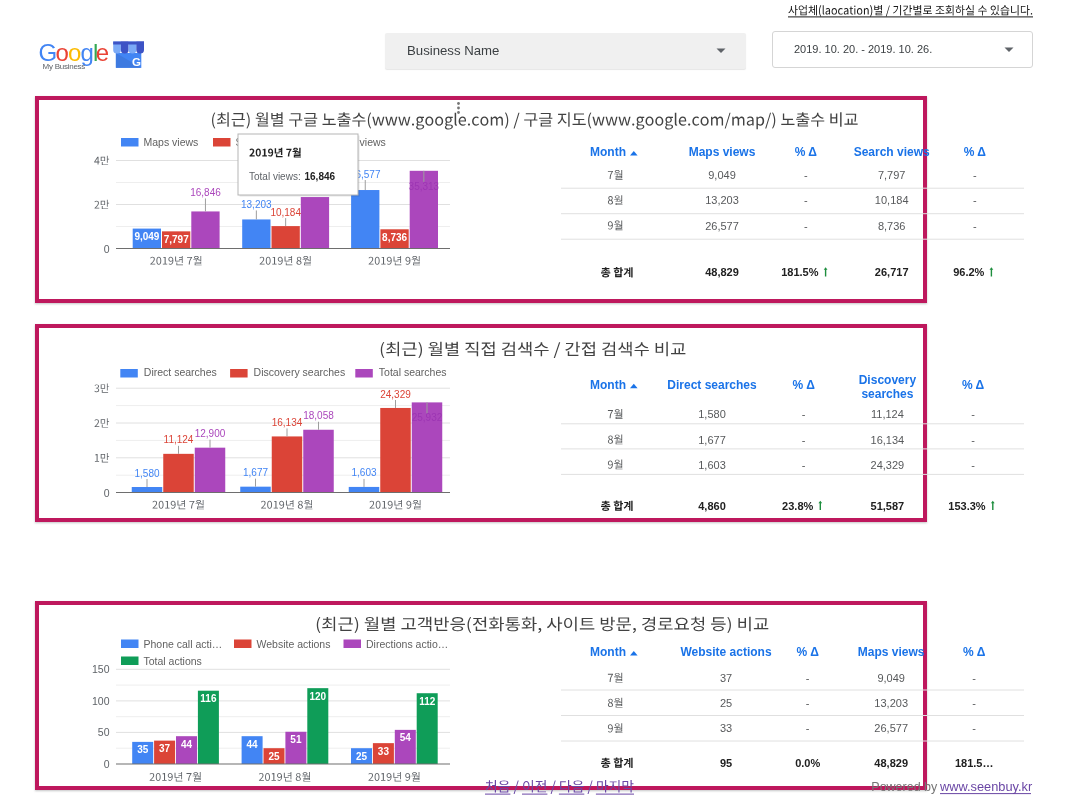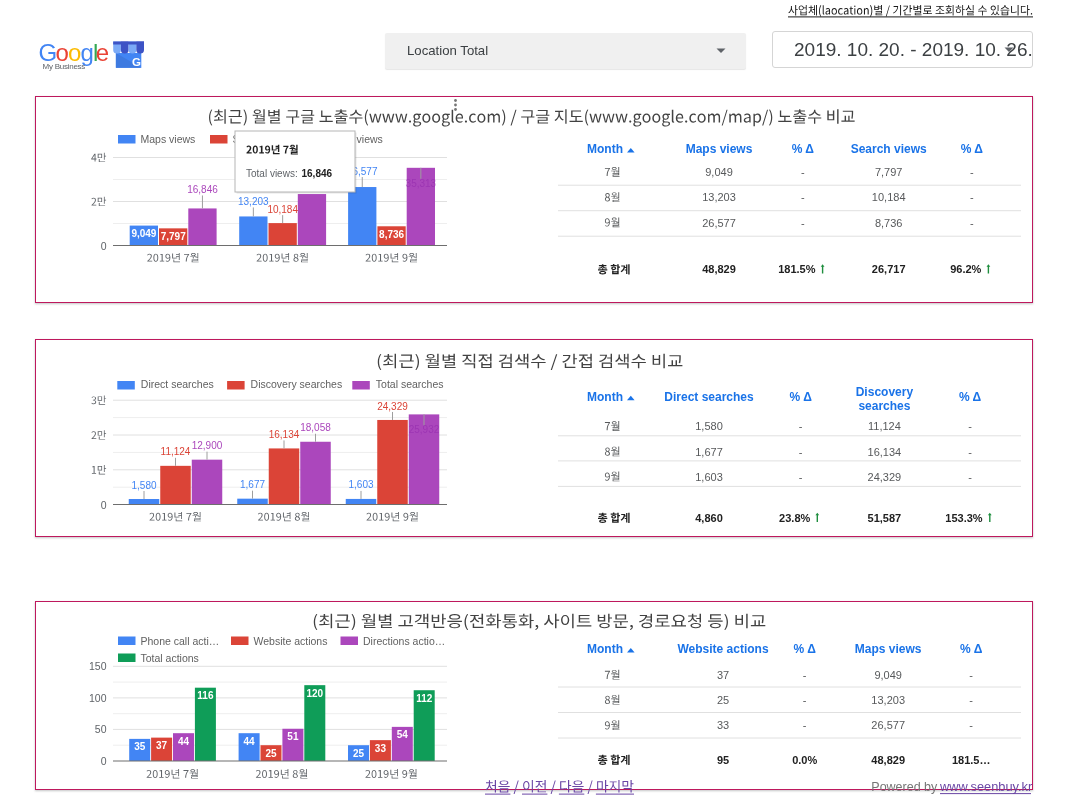--- a/index.html
+++ b/index.html
@@ -1,18 +1,18 @@
 <!DOCTYPE html>
 <html><head><meta charset="utf-8">
 <style>
 *{margin:0;padding:0;box-sizing:border-box}
 html,body{width:1078px;height:806px;background:#fff;font-family:"Liberation Sans",sans-serif;overflow:hidden;position:relative}
 svg{font-family:"Liberation Sans",sans-serif}
 .abs{position:absolute}
-.card{position:absolute;left:35px;width:998px;background:#fff;border:1px solid #be185d;box-shadow:0 1px 2px rgba(60,64,67,.3)}
+.card{position:absolute;left:35px;width:892px;background:#fff;border:4px solid #be185d;box-shadow:0 1px 2px rgba(60,64,67,.3)}
 .card svg{position:absolute;left:0;top:0}
 </style></head><body>
 
 <svg class="abs" style="left:0;top:0" width="1078" height="30">
     <path transform="translate(788.0 14.5) scale(0.9469 1)" fill="#1a1a1a" d="M3.1 -8.6V-6.8C3.1 -4.8 1.9 -2.9 0.4 -2.1L1 -1.3C2.2 -1.9 3.1 -3.2 3.6 -4.8C4.1 -3.3 5 -2.1 6.1 -1.5L6.7 -2.3C5.2 -3 4.1 -4.9 4.1 -6.8V-8.6ZM7.6 -9.5V0.9H8.6V-4.5H10.3V-5.3H8.6V-9.5Z M14 -8.2C15 -8.2 15.8 -7.6 15.8 -6.6C15.8 -5.7 15 -5 14 -5C13 -5 12.2 -5.7 12.2 -6.6C12.2 -7.6 13 -8.2 14 -8.2ZM13.1 -3.4V0.8H19.7V-3.4H18.8V-2.1H14V-3.4ZM14 -1.3H18.8V-0H14ZM18.8 -9.5V-7H16.6C16.4 -8.2 15.4 -9 14 -9C12.4 -9 11.3 -8 11.3 -6.6C11.3 -5.2 12.4 -4.2 14 -4.2C15.4 -4.2 16.5 -5 16.6 -6.2H18.8V-3.9H19.7V-9.5Z M29.6 -9.5V0.9H30.6V-9.5ZM27.6 -9.3V-5.4H26V-4.6H27.6V0.4H28.5V-9.3ZM23.9 -9.1V-7.6H21.9V-6.8H23.9V-6.3C23.9 -4.6 23.1 -2.8 21.6 -2L22.2 -1.2C23.2 -1.9 24 -3 24.3 -4.3C24.7 -3.1 25.4 -2 26.4 -1.5L27 -2.2C25.6 -2.9 24.8 -4.6 24.8 -6.3V-6.8H26.7V-7.6H24.8V-9.1Z M34.5 2.3 35.1 2C34.1 0.3 33.7 -1.6 33.7 -3.6C33.7 -5.5 34.1 -7.5 35.1 -9.1L34.5 -9.4C33.4 -7.7 32.8 -5.8 32.8 -3.6C32.8 -1.3 33.4 0.5 34.5 2.3Z M37.8 0.1C38.1 0.1 38.2 0.1 38.4 0.1L38.2 -0.7C38.1 -0.7 38.1 -0.7 38 -0.7C37.9 -0.7 37.7 -0.9 37.7 -1.2V-9.2H36.7V-1.2C36.7 -0.4 37 0.1 37.8 0.1Z M41.4 0.1C42.2 0.1 42.9 -0.3 43.5 -0.7H43.5L43.6 0H44.4V-3.8C44.4 -5.4 43.8 -6.4 42.3 -6.4C41.3 -6.4 40.4 -6 39.8 -5.6L40.2 -4.9C40.7 -5.2 41.4 -5.5 42.1 -5.5C43.1 -5.5 43.4 -4.8 43.4 -4C40.7 -3.7 39.6 -3 39.6 -1.6C39.6 -0.5 40.3 0.1 41.4 0.1ZM41.7 -0.7C41.1 -0.7 40.6 -1 40.6 -1.7C40.6 -2.5 41.3 -3 43.4 -3.3V-1.5C42.8 -1 42.3 -0.7 41.7 -0.7Z M48.9 0.1C50.4 0.1 51.7 -1 51.7 -3.1C51.7 -5.2 50.4 -6.4 48.9 -6.4C47.3 -6.4 46 -5.2 46 -3.1C46 -1 47.3 0.1 48.9 0.1ZM48.9 -0.7C47.8 -0.7 47 -1.7 47 -3.1C47 -4.6 47.8 -5.5 48.9 -5.5C49.9 -5.5 50.7 -4.6 50.7 -3.1C50.7 -1.7 49.9 -0.7 48.9 -0.7Z M55.9 0.1C56.6 0.1 57.3 -0.1 57.9 -0.6L57.4 -1.3C57 -1 56.5 -0.7 55.9 -0.7C54.8 -0.7 54 -1.7 54 -3.1C54 -4.6 54.8 -5.5 56 -5.5C56.5 -5.5 56.9 -5.3 57.2 -5L57.8 -5.7C57.3 -6.1 56.8 -6.4 55.9 -6.4C54.3 -6.4 52.9 -5.2 52.9 -3.1C52.9 -1 54.2 0.1 55.9 0.1Z M60.7 0.1C61.5 0.1 62.2 -0.3 62.8 -0.7H62.8L62.9 0H63.8V-3.8C63.8 -5.4 63.1 -6.4 61.6 -6.4C60.6 -6.4 59.7 -6 59.1 -5.6L59.5 -4.9C60 -5.2 60.7 -5.5 61.4 -5.5C62.4 -5.5 62.7 -4.8 62.7 -4C60.1 -3.7 58.9 -3 58.9 -1.6C58.9 -0.5 59.7 0.1 60.7 0.1ZM61 -0.7C60.4 -0.7 59.9 -1 59.9 -1.7C59.9 -2.5 60.6 -3 62.7 -3.3V-1.5C62.1 -1 61.6 -0.7 61 -0.7Z M67.7 0.1C68.1 0.1 68.5 0 68.9 -0.1L68.6 -0.9C68.4 -0.8 68.2 -0.7 67.9 -0.7C67.2 -0.7 67 -1.1 67 -1.9V-5.4H68.7V-6.2H67V-8H66.1L66 -6.2L65 -6.2V-5.4H65.9V-1.9C65.9 -0.7 66.4 0.1 67.7 0.1Z M70.1 0H71.1V-6.2H70.1ZM70.6 -7.5C71 -7.5 71.3 -7.8 71.3 -8.2C71.3 -8.6 71 -8.9 70.6 -8.9C70.2 -8.9 69.9 -8.6 69.9 -8.2C69.9 -7.8 70.2 -7.5 70.6 -7.5Z M75.7 0.1C77.2 0.1 78.5 -1 78.5 -3.1C78.5 -5.2 77.2 -6.4 75.7 -6.4C74.1 -6.4 72.8 -5.2 72.8 -3.1C72.8 -1 74.1 0.1 75.7 0.1ZM75.7 -0.7C74.6 -0.7 73.9 -1.7 73.9 -3.1C73.9 -4.6 74.6 -5.5 75.7 -5.5C76.7 -5.5 77.5 -4.6 77.5 -3.1C77.5 -1.7 76.7 -0.7 75.7 -0.7Z M80.2 0H81.3V-4.5C81.9 -5.2 82.3 -5.5 83 -5.5C83.8 -5.5 84.1 -5 84.1 -3.8V0H85.2V-4C85.2 -5.5 84.6 -6.4 83.3 -6.4C82.4 -6.4 81.8 -5.9 81.2 -5.3H81.2L81.1 -6.2H80.2Z M87.3 2.3C88.4 0.5 89 -1.3 89 -3.6C89 -5.8 88.4 -7.7 87.3 -9.4L86.6 -9.1C87.6 -7.5 88.1 -5.5 88.1 -3.6C88.1 -1.6 87.6 0.3 86.6 2Z M92.1 -6.8H94.9V-5.3H92.1ZM98.2 -7.3V-6.1H95.8V-7.3ZM91.1 -9V-4.5H95.8V-5.4H98.2V-4.1H99.2V-9.5H98.2V-8H95.8V-9H94.9V-7.5H92.1V-9ZM92.5 -0V0.8H99.6V-0H93.4V-1.1H99.2V-3.6H92.5V-2.8H98.2V-1.8H92.5Z M103.3 2.1H104.1L107.5 -9.1H106.8Z M118.4 -9.5V0.9H119.4V-9.5ZM111.5 -8.4V-7.6H115.4C115.2 -5.1 113.8 -3.2 111 -1.8L111.5 -1C115 -2.7 116.3 -5.4 116.3 -8.4Z M128.5 -9.5V-1.9H129.5V-5.6H131V-6.4H129.5V-9.5ZM121.9 -8.7V-7.9H125.7C125.5 -6.1 123.9 -4.6 121.5 -3.9L121.9 -3.1C124.8 -4 126.7 -6 126.7 -8.7ZM123 -2.7V0.7H130V-0.1H124V-2.7Z M133.5 -6.8H136.3V-5.3H133.5ZM139.6 -7.3V-6.1H137.2V-7.3ZM132.5 -9V-4.5H137.2V-5.4H139.6V-4.1H140.6V-9.5H139.6V-8H137.2V-9H136.3V-7.5H133.5V-9ZM133.9 -0V0.8H141V-0H134.8V-1.1H140.6V-3.6H133.9V-2.8H139.6V-1.8H133.9Z M143.8 -3.9V-3.1H146.8V-1.2H142.6V-0.4H152V-1.2H147.8V-3.1H151.1V-3.9H144.7V-5.6H150.9V-8.7H143.7V-8H149.9V-6.3H143.8Z M160 -3.7V-1.2H155.8V-0.4H165.2V-1.2H160.9V-3.7ZM156.5 -8.6V-7.8H160V-7.6C160 -5.9 158 -4.5 156.2 -4.1L156.6 -3.4C158.2 -3.7 159.8 -4.7 160.5 -6.2C161.1 -4.7 162.8 -3.7 164.4 -3.4L164.7 -4.2C162.9 -4.5 161 -5.9 161 -7.6V-7.8H164.4V-8.6Z M173.9 -9.5V0.9H174.8V-9.5ZM169.8 -6.1C170.7 -6.1 171.4 -5.7 171.4 -4.9C171.4 -4.2 170.7 -3.8 169.8 -3.8C168.8 -3.8 168.2 -4.2 168.2 -4.9C168.2 -5.7 168.8 -6.1 169.8 -6.1ZM169.8 -6.9C168.3 -6.9 167.3 -6.1 167.3 -4.9C167.3 -3.9 168.1 -3.2 169.3 -3V-1.9C168.3 -1.9 167.3 -1.9 166.4 -1.9L166.5 -1.1C168.4 -1.1 171 -1.1 173.3 -1.5L173.2 -2.2C172.2 -2.1 171.2 -2 170.3 -2V-3.1C171.5 -3.2 172.3 -3.9 172.3 -4.9C172.3 -6.1 171.3 -6.9 169.8 -6.9ZM169.3 -9.5V-8.2H166.6V-7.5H172.9V-8.2H170.3V-9.5Z M180 -6.2C178.5 -6.2 177.4 -5.2 177.4 -3.8C177.4 -2.4 178.5 -1.4 180 -1.4C181.4 -1.4 182.5 -2.4 182.5 -3.8C182.5 -5.2 181.4 -6.2 180 -6.2ZM180 -5.4C180.9 -5.4 181.6 -4.7 181.6 -3.8C181.6 -2.9 180.9 -2.2 180 -2.2C179 -2.2 178.3 -2.9 178.3 -3.8C178.3 -4.7 179 -5.4 180 -5.4ZM184 -9.5V0.9H184.9V-4.4H186.6V-5.2H184.9V-9.5ZM179.5 -9.4V-7.8H176.9V-7.1H183V-7.8H180.4V-9.4Z M195.1 -9.5V-4.1H196V-9.5ZM189.3 0V0.8H196.4V0H190.2V-1.1H196V-3.6H189.3V-2.8H195.1V-1.8H189.3ZM190.2 -9.2V-8.4C190.2 -6.9 189.1 -5.5 187.6 -5L188 -4.2C189.3 -4.7 190.2 -5.6 190.7 -6.8C191.2 -5.7 192.1 -4.8 193.3 -4.4L193.8 -5.2C192.2 -5.7 191.2 -7 191.2 -8.4V-9.2Z M204.9 -9.1V-8.6C204.9 -7.1 203 -5.8 201.1 -5.6L201.5 -4.8C203.1 -5 204.7 -5.9 205.4 -7.2C206 -5.9 207.6 -5 209.2 -4.8L209.6 -5.6C207.7 -5.8 205.9 -7.1 205.9 -8.6V-9.1ZM200.7 -3.7V-2.9H204.9V0.9H205.8V-2.9H210V-3.7Z M221.4 -9.5V-3.6H222.3V-9.5ZM216.8 -8.9C215.2 -8.9 214 -7.9 214 -6.5C214 -5 215.2 -4 216.8 -4C218.3 -4 219.5 -5 219.5 -6.5C219.5 -7.9 218.3 -8.9 216.8 -8.9ZM216.8 -8.1C217.8 -8.1 218.5 -7.4 218.5 -6.5C218.5 -5.5 217.8 -4.8 216.8 -4.8C215.7 -4.8 215 -5.5 215 -6.5C215 -7.4 215.7 -8.1 216.8 -8.1ZM220.2 -3.1V-2.6C220.2 -1.7 219.7 -0.7 218.8 -0.1C217.8 -0.7 217.3 -1.6 217.3 -2.6V-3.1H216.4V-2.6C216.4 -1.6 215.6 -0.4 214.3 0L214.8 0.7C215.8 0.4 216.5 -0.3 216.8 -1.2C217.2 -0.3 217.8 0.4 218.8 0.8C219.7 0.4 220.4 -0.4 220.7 -1.2C221.1 -0.3 221.8 0.4 222.8 0.7L223.3 0C221.9 -0.4 221.2 -1.5 221.2 -2.6V-3.1Z M225.6 -3.3V0.8H232.6V-3.3H231.6V-2.1H226.5V-3.3ZM226.5 -1.3H231.6V-0H226.5ZM224.4 -4.8V-4H233.8V-4.8ZM228.6 -9.4V-8.9C228.6 -7.6 226.8 -6.5 224.9 -6.3L225.3 -5.5C226.9 -5.7 228.4 -6.6 229.1 -7.7C229.7 -6.6 231.3 -5.7 232.9 -5.5L233.2 -6.3C231.4 -6.5 229.6 -7.6 229.6 -8.9V-9.4Z M242.5 -9.5V0.9H243.5V-9.5ZM235.6 -2.6V-1.8H236.5C238.1 -1.8 239.8 -1.9 241.6 -2.3L241.5 -3.1C239.7 -2.7 238.1 -2.6 236.6 -2.6V-8.5H235.6Z M252.6 -9.5V0.9H253.5V-4.6H255.2V-5.4H253.5V-9.5ZM246 -8.5V-1.7H246.8C248.8 -1.7 250.1 -1.7 251.7 -2L251.6 -2.9C250.1 -2.6 248.8 -2.5 246.9 -2.5V-7.7H250.8V-8.5Z M257.2 0.1C257.6 0.1 257.9 -0.2 257.9 -0.6C257.9 -1.1 257.6 -1.4 257.2 -1.4C256.7 -1.4 256.4 -1.1 256.4 -0.6C256.4 -0.2 256.7 0.1 257.2 0.1Z"></path>
 <rect x="788.0" y="16.4" width="245" height="1" fill="#1a1a1a"></rect>
   </svg>
 <svg class="abs" style="left:0;top:0" width="210" height="90">
 <text x="38.5" y="61" font-size="24" fill="#4285f4">G</text>
 <text x="55.5" y="61" font-size="24" fill="#ea4335">o</text>
@@ -26,26 +26,26 @@
 <path d="M115.9 53 L141.3 67.8 L115.9 67.8 Z" fill="#3e7ae0"></path>
 <path d="M113.2 41.5 h7.7 v8.4 a3.85 3.55 0 0 1 -7.7 0 Z" fill="#7baaf7"></path>
 <path d="M120.9 41.5 h7.7 v8.4 a3.85 3.55 0 0 1 -7.7 0 Z" fill="#3d53c5"></path>
 <path d="M128.6 41.5 h7.7 v8.4 a3.85 3.55 0 0 1 -7.7 0 Z" fill="#7baaf7"></path>
 <path d="M136.3 41.5 h7.7 v8.4 a3.85 3.55 0 0 1 -7.7 0 Z" fill="#3d53c5"></path>
 <path d="M113.2 41.5 h30.8 v3 h-30.8 z" fill="#3d53c5"></path>
 <text x="132" y="66" font-size="11.5" font-weight="bold" fill="#fff">G</text>
 </g>
   </svg>
 <div class="abs" style="left:385px;top:33px;width:361px;height:36px;background:#f0f0f0;border-radius:2px;box-shadow:0 1px 1px rgba(0,0,0,.1)"></div>
-<div class="abs" style="left:407px;top:33px;height:36px;line-height:36px;font-size:13.2px;color:#3c4043">Location Total</div>
+<div class="abs" style="left:407px;top:33px;height:36px;line-height:36px;font-size:13.2px;color:#3c4043">Business Name</div>
 <svg class="abs" style="left:714px;top:47px" width="14" height="8">
     <path d="M2.5 1.5 L7 6 L11.5 1.5 Z" fill="#5f6368"></path>
   </svg>
 <div class="abs" style="left:772px;top:31px;width:261px;height:37px;background:#fff;border:1px solid #d5d5d5;border-radius:3px"></div>
-<div class="abs" style="left:794px;top:31px;height:37px;line-height:37px;font-size:19px;color:#3c4043">2019. 10. 20. - 2019. 10. 26.</div>
+<div class="abs" style="left:794px;top:31px;height:37px;line-height:37px;font-size:11px;color:#3c4043">2019. 10. 20. - 2019. 10. 26.</div>
 <svg class="abs" style="left:1002px;top:46px" width="14" height="8">
     <path d="M2.5 1.5 L7 6 L11.5 1.5 Z" fill="#5f6368"></path>
   </svg>
 <svg width="0" height="0" style="position:absolute">
     <defs>
 <g id="m7" transform="scale(1.0431 1)">
         <path d="M0.5 0H5.3V-0.8H3.2C2.8 -0.8 2.3 -0.8 1.9 -0.8C3.7 -2.5 4.9 -4 4.9 -5.6C4.9 -6.9 4.1 -7.8 2.7 -7.8C1.7 -7.8 1 -7.4 0.4 -6.7L1 -6.2C1.4 -6.7 1.9 -7.1 2.6 -7.1C3.5 -7.1 4 -6.4 4 -5.5C4 -4.2 2.9 -2.7 0.5 -0.6Z M8.7 0.1C10.2 0.1 11.1 -1.2 11.1 -3.9C11.1 -6.5 10.2 -7.8 8.7 -7.8C7.3 -7.8 6.4 -6.5 6.4 -3.9C6.4 -1.2 7.3 0.1 8.7 0.1ZM8.7 -0.6C7.9 -0.6 7.3 -1.6 7.3 -3.9C7.3 -6.1 7.9 -7.1 8.7 -7.1C9.6 -7.1 10.2 -6.1 10.2 -3.9C10.2 -1.6 9.6 -0.6 8.7 -0.6Z M12.6 0H16.8V-0.8H15.3V-7.7H14.5C14.1 -7.5 13.6 -7.3 12.9 -7.2V-6.5H14.3V-0.8H12.6Z M20 0.1C21.4 0.1 22.7 -1.1 22.7 -4.2C22.7 -6.6 21.6 -7.8 20.1 -7.8C19 -7.8 17.9 -6.8 17.9 -5.3C17.9 -3.7 18.8 -2.9 20.1 -2.9C20.7 -2.9 21.4 -3.3 21.8 -3.9C21.8 -1.5 20.9 -0.7 19.9 -0.7C19.4 -0.7 19 -0.9 18.6 -1.2L18.1 -0.7C18.5 -0.2 19.1 0.1 20 0.1ZM21.8 -4.7C21.3 -3.9 20.7 -3.6 20.2 -3.6C19.3 -3.6 18.8 -4.3 18.8 -5.3C18.8 -6.4 19.4 -7.1 20.2 -7.1C21.1 -7.1 21.7 -6.2 21.8 -4.7Z M28.1 -5.6V-4.9H30.8V-1.6H31.6V-8.7H30.8V-7.4H28.1V-6.7H30.8V-5.6ZM25.6 -2.2V0.6H31.9V-0.1H26.4V-2.2ZM24.4 -3.8V-3.1H25.1C26.5 -3.1 27.8 -3.1 29.3 -3.4L29.2 -4.1C27.8 -3.9 26.5 -3.8 25.3 -3.8V-8H24.4Z M37.4 0H38.4C38.5 -3 38.9 -4.8 40.7 -7.1V-7.7H35.8V-6.9H39.6C38.1 -4.8 37.5 -2.9 37.4 0Z M44.7 -8.5C43.3 -8.5 42.4 -7.9 42.4 -7.1C42.4 -6.2 43.3 -5.6 44.7 -5.6C46.1 -5.6 47.1 -6.2 47.1 -7.1C47.1 -7.9 46.1 -8.5 44.7 -8.5ZM44.7 -7.9C45.6 -7.9 46.2 -7.6 46.2 -7.1C46.2 -6.6 45.6 -6.2 44.7 -6.2C43.8 -6.2 43.2 -6.6 43.2 -7.1C43.2 -7.6 43.8 -7.9 44.7 -7.9ZM41.7 -4.5C42.5 -4.5 43.3 -4.5 44.2 -4.5V-3.1H45.1V-4.5C46 -4.6 47 -4.7 47.9 -4.8L47.8 -5.3C45.8 -5.1 43.5 -5.1 41.6 -5.1ZM46.7 -4.2V-3.6H48.6V-3.1H49.4V-8.7H48.6V-4.2ZM43.1 0.1V0.7H49.8V0.1H44V-0.8H49.4V-2.7H43.1V-2.1H48.6V-1.4H43.1Z"></path>
       </g>
 <g id="m8" transform="scale(1.0431 1)">
         <path d="M0.5 0H5.3V-0.8H3.2C2.8 -0.8 2.3 -0.8 1.9 -0.8C3.7 -2.5 4.9 -4 4.9 -5.6C4.9 -6.9 4.1 -7.8 2.7 -7.8C1.7 -7.8 1 -7.4 0.4 -6.7L1 -6.2C1.4 -6.7 1.9 -7.1 2.6 -7.1C3.5 -7.1 4 -6.4 4 -5.5C4 -4.2 2.9 -2.7 0.5 -0.6Z M8.7 0.1C10.2 0.1 11.1 -1.2 11.1 -3.9C11.1 -6.5 10.2 -7.8 8.7 -7.8C7.3 -7.8 6.4 -6.5 6.4 -3.9C6.4 -1.2 7.3 0.1 8.7 0.1ZM8.7 -0.6C7.9 -0.6 7.3 -1.6 7.3 -3.9C7.3 -6.1 7.9 -7.1 8.7 -7.1C9.6 -7.1 10.2 -6.1 10.2 -3.9C10.2 -1.6 9.6 -0.6 8.7 -0.6Z M12.6 0H16.8V-0.8H15.3V-7.7H14.5C14.1 -7.5 13.6 -7.3 12.9 -7.2V-6.5H14.3V-0.8H12.6Z M20 0.1C21.4 0.1 22.7 -1.1 22.7 -4.2C22.7 -6.6 21.6 -7.8 20.1 -7.8C19 -7.8 17.9 -6.8 17.9 -5.3C17.9 -3.7 18.8 -2.9 20.1 -2.9C20.7 -2.9 21.4 -3.3 21.8 -3.9C21.8 -1.5 20.9 -0.7 19.9 -0.7C19.4 -0.7 19 -0.9 18.6 -1.2L18.1 -0.7C18.5 -0.2 19.1 0.1 20 0.1ZM21.8 -4.7C21.3 -3.9 20.7 -3.6 20.2 -3.6C19.3 -3.6 18.8 -4.3 18.8 -5.3C18.8 -6.4 19.4 -7.1 20.2 -7.1C21.1 -7.1 21.7 -6.2 21.8 -4.7Z M28.1 -5.6V-4.9H30.8V-1.6H31.6V-8.7H30.8V-7.4H28.1V-6.7H30.8V-5.6ZM25.6 -2.2V0.6H31.9V-0.1H26.4V-2.2ZM24.4 -3.8V-3.1H25.1C26.5 -3.1 27.8 -3.1 29.3 -3.4L29.2 -4.1C27.8 -3.9 26.5 -3.8 25.3 -3.8V-8H24.4Z M38.3 0.1C39.7 0.1 40.7 -0.7 40.7 -1.8C40.7 -2.9 40 -3.5 39.4 -3.9V-3.9C39.8 -4.3 40.4 -5 40.4 -5.8C40.4 -7 39.6 -7.8 38.3 -7.8C37.1 -7.8 36.2 -7 36.2 -5.9C36.2 -5.1 36.7 -4.5 37.2 -4.1V-4C36.5 -3.7 35.8 -2.9 35.8 -1.9C35.8 -0.7 36.8 0.1 38.3 0.1ZM38.8 -4.2C37.9 -4.5 37 -4.9 37 -5.9C37 -6.6 37.6 -7.1 38.3 -7.1C39.1 -7.1 39.6 -6.5 39.6 -5.7C39.6 -5.2 39.3 -4.6 38.8 -4.2ZM38.3 -0.6C37.3 -0.6 36.7 -1.2 36.7 -2C36.7 -2.7 37.1 -3.3 37.7 -3.7C38.8 -3.3 39.8 -2.9 39.8 -1.9C39.8 -1.1 39.2 -0.6 38.3 -0.6Z M44.7 -8.5C43.3 -8.5 42.4 -7.9 42.4 -7.1C42.4 -6.2 43.3 -5.6 44.7 -5.6C46.1 -5.6 47.1 -6.2 47.1 -7.1C47.1 -7.9 46.1 -8.5 44.7 -8.5ZM44.7 -7.9C45.6 -7.9 46.2 -7.6 46.2 -7.1C46.2 -6.6 45.6 -6.2 44.7 -6.2C43.8 -6.2 43.2 -6.6 43.2 -7.1C43.2 -7.6 43.8 -7.9 44.7 -7.9ZM41.7 -4.5C42.5 -4.5 43.3 -4.5 44.2 -4.5V-3.1H45.1V-4.5C46 -4.6 47 -4.7 47.9 -4.8L47.8 -5.3C45.8 -5.1 43.5 -5.1 41.6 -5.1ZM46.7 -4.2V-3.6H48.6V-3.1H49.4V-8.7H48.6V-4.2ZM43.1 0.1V0.7H49.8V0.1H44V-0.8H49.4V-2.7H43.1V-2.1H48.6V-1.4H43.1Z"></path>
@@ -163,21 +163,21 @@
       <line x1="522" x2="985" y1="139.2" y2="139.2" stroke="#e0e0e0"></line>
       <use href="#tot" transform="translate(561.6 176.4)" fill="#212121"></use>
       <text x="683.0" y="176.4" font-size="11" fill="#212121" font-weight="bold" text-anchor="middle">48,829</text>
       <text x="760.8" y="176.4" font-size="11" fill="#212121" font-weight="bold" text-anchor="middle">181.5%</text>
       <use href="#up" transform="translate(784.7 176.4)" fill="#1e8e3e"></use>
       <text x="852.7" y="176.4" font-size="11" fill="#212121" font-weight="bold" text-anchor="middle">26,717</text>
       <text x="929.8" y="176.4" font-size="11" fill="#212121" font-weight="bold" text-anchor="middle">96.2%</text>
       <use href="#up" transform="translate(950.5 176.4)" fill="#1e8e3e"></use>
     </svg>
   </div>
-<div class="card" style="top:339px;height:198px">
+<div class="card" style="top:324px;height:198px">
     <svg width="998" height="197" viewBox="0 0 998 197">
       <path transform="translate(340.1 27.0) scale(1.1066 1)" fill="#424242" d="M3.8 3.1 4.7 2.7C3.3 0.5 2.7 -2.3 2.7 -5C2.7 -7.7 3.3 -10.4 4.7 -12.7L3.8 -13.1C2.4 -10.7 1.5 -8.1 1.5 -5C1.5 -1.8 2.4 0.8 3.8 3.1Z M16.7 -13.2V1.3H18V-13.2ZM6.5 -1.7C9.1 -1.7 12.6 -1.7 15.8 -2.4L15.7 -3.3C14.4 -3.1 13 -3 11.7 -2.9V-5.6H10.4V-2.9C8.9 -2.8 7.5 -2.8 6.3 -2.8ZM10.4 -13.1V-11.3H7.1V-10.3H10.3C10.3 -8.3 8.8 -6.8 6.7 -6.1L7.3 -5.1C9.1 -5.6 10.4 -6.8 11 -8.3C11.7 -6.9 13 -5.8 14.7 -5.2L15.3 -6.3C13.2 -6.9 11.7 -8.4 11.7 -10.3H15V-11.3H11.7V-13.1Z M20.9 -6.6V-5.5H34V-6.6H32C32.4 -8.5 32.4 -10 32.4 -11.2V-12.4H22.6V-11.3H31V-11.2C31 -10 31 -8.6 30.6 -6.6ZM22.7 -3.9V0.9H32.8V-0.2H24V-3.9Z M36.4 3.1C37.9 0.8 38.8 -1.8 38.8 -5C38.8 -8.1 37.9 -10.7 36.4 -13.1L35.5 -12.7C36.9 -10.4 37.6 -7.7 37.6 -5C37.6 -2.3 36.9 0.5 35.5 2.7Z M49.3 -12.9C47.1 -12.9 45.7 -12.1 45.7 -10.8C45.7 -9.4 47.1 -8.6 49.3 -8.6C51.4 -8.6 52.8 -9.4 52.8 -10.8C52.8 -12.1 51.4 -12.9 49.3 -12.9ZM49.3 -12C50.7 -12 51.6 -11.5 51.6 -10.8C51.6 -10 50.7 -9.5 49.3 -9.5C47.9 -9.5 46.9 -10 46.9 -10.8C46.9 -11.5 47.9 -12 49.3 -12ZM44.8 -6.8C45.9 -6.8 47.2 -6.8 48.5 -6.8V-4.7H49.8V-6.9C51.3 -7 52.7 -7.1 54.1 -7.3L54 -8.1C50.9 -7.8 47.4 -7.8 44.6 -7.8ZM52.3 -6.3V-5.5H55.2V-4.7H56.5V-13.2H55.2V-6.3ZM46.8 0.1V1.1H57V0.1H48.1V-1.2H56.5V-4.2H46.8V-3.2H55.2V-2.1H46.8Z M61.4 -9.5H65.3V-7.3H61.4ZM69.9 -10.1V-8.5H66.6V-10.1ZM60.1 -12.6V-6.3H66.6V-7.5H69.9V-5.7H71.2V-13.2H69.9V-11.2H66.6V-12.6H65.3V-10.5H61.4V-12.6ZM62 -0V1.1H71.8V-0H63.3V-1.5H71.2V-5H61.9V-3.9H69.9V-2.5H62Z M88.2 -13.2V-4.5H89.5V-13.2ZM79.9 -3.7V-2.6H88.2V1.2H89.5V-3.7ZM78.2 -12.2V-11.1H81.5V-10.6C81.5 -8.5 80 -6.6 77.9 -5.9L78.5 -4.8C80.3 -5.5 81.6 -6.8 82.2 -8.4C82.9 -6.9 84.2 -5.7 85.8 -5.1L86.5 -6.2C84.4 -6.9 82.9 -8.6 82.9 -10.6V-11.1H86.1V-12.2Z M95 -4.7V1.1H104.3V-4.7H103V-2.9H96.3V-4.7ZM96.3 -1.8H103V-0H96.3ZM103 -13.2V-9.7H100.1V-8.6H103V-5.4H104.3V-13.2ZM92.8 -12.4V-11.3H96.1V-10.9C96.1 -8.9 94.6 -6.9 92.4 -6.2L93.1 -5.1C94.8 -5.8 96.1 -7.1 96.8 -8.7C97.4 -7.2 98.6 -6 100.2 -5.5L100.9 -6.5C98.8 -7.2 97.4 -9.1 97.4 -10.9V-11.3H100.6V-12.4Z M113.3 -4.4V1H122.6V-4.4ZM121.3 -3.3V-0H114.6V-3.3ZM111.6 -12.3V-11.2H116.7C116.4 -8.8 114.3 -6.9 110.8 -5.9L111.4 -4.9C115.5 -6 118.1 -8.7 118.1 -12.3ZM118.1 -9.5V-8.4H121.3V-5H122.6V-13.2H121.3V-9.5Z M127.9 -3.7V-2.6H136.3V1.2H137.6V-3.7ZM128.4 -12.4V-10.4C128.4 -8.8 127.3 -6.9 125.4 -6L126.1 -5C127.5 -5.6 128.6 -6.8 129.1 -8.2C129.6 -7 130.6 -5.9 131.9 -5.4L132.6 -6.4C130.8 -7.1 129.7 -8.8 129.7 -10.4V-12.4ZM133.2 -13V-4.6H134.5V-8.4H136.3V-4.5H137.6V-13.2H136.3V-9.5H134.5V-13Z M146 -12.7V-11.9C146 -9.9 143.4 -8.1 140.8 -7.7L141.3 -6.7C143.6 -7 145.8 -8.3 146.7 -10C147.6 -8.3 149.8 -7 152 -6.7L152.6 -7.7C149.9 -8.1 147.4 -9.9 147.4 -11.9V-12.7ZM140.1 -5.1V-4H146V1.2H147.3V-4H153.2V-5.1Z M157.8 2.9H158.9L163.7 -12.7H162.6Z M178.2 -13.2V-2.7H179.5V-7.7H181.6V-8.8H179.5V-13.2ZM168.9 -12.1V-11H174.2C173.9 -8.5 171.7 -6.4 168.3 -5.4L168.9 -4.3C173 -5.6 175.6 -8.4 175.6 -12.1ZM170.5 -3.7V0.9H180.1V-0.2H171.8V-3.7Z M185.6 -4.7V1.1H194.9V-4.7H193.6V-2.9H187V-4.7ZM187 -1.8H193.6V-0H187ZM193.6 -13.2V-9.7H190.7V-8.6H193.6V-5.4H194.9V-13.2ZM183.5 -12.4V-11.3H186.7V-10.9C186.7 -8.9 185.2 -6.9 183.1 -6.2L183.7 -5.1C185.5 -5.8 186.8 -7.1 187.4 -8.7C188 -7.2 189.2 -6 190.9 -5.5L191.5 -6.5C189.4 -7.2 188 -9.1 188 -10.9V-11.3H191.2V-12.4Z M203.9 -4.4V1H213.2V-4.4ZM211.9 -3.3V-0H205.2V-3.3ZM202.2 -12.3V-11.2H207.3C207 -8.8 204.9 -6.9 201.5 -5.9L202 -4.9C206.2 -6 208.7 -8.7 208.7 -12.3ZM208.8 -9.5V-8.4H211.9V-5H213.2V-13.2H211.9V-9.5Z M218.5 -3.7V-2.6H226.9V1.2H228.2V-3.7ZM219.1 -12.4V-10.4C219.1 -8.8 217.9 -6.9 216 -6L216.8 -5C218.2 -5.6 219.2 -6.8 219.7 -8.2C220.2 -7 221.2 -5.9 222.5 -5.4L223.2 -6.4C221.4 -7.1 220.3 -8.8 220.3 -10.4V-12.4ZM223.9 -13V-4.6H225.1V-8.4H227V-4.5H228.2V-13.2H227V-9.5H225.1V-13Z M236.6 -12.7V-11.9C236.6 -9.9 234.1 -8.1 231.4 -7.7L232 -6.7C234.2 -7 236.4 -8.3 237.3 -10C238.2 -8.3 240.4 -7 242.7 -6.7L243.2 -7.7C240.6 -8.1 238 -9.9 238 -11.9V-12.7ZM230.8 -5.1V-4H236.6V1.2H237.9V-4H243.8V-5.1Z M259.6 -13.2V1.3H260.9V-13.2ZM249.9 -12V-2.2H256.7V-12H255.4V-8.2H251.2V-12ZM251.2 -7.1H255.4V-3.3H251.2Z M265.1 -11.8V-10.7H274V-10.2C274 -8.4 274 -6.5 273.5 -3.9L274.8 -3.8C275.3 -6.5 275.3 -8.3 275.3 -10.2V-11.8ZM270.6 -6.7V-1.9H268.3V-6.7H267V-1.9H263.8V-0.8H276.8V-1.9H271.9V-6.7Z"></path>
       <rect x="81.3" y="41.0" width="17.5" height="8.5" fill="#4285f4"></rect>
       <text x="104.8" y="47.6" font-size="10.5" fill="#616161">Direct searches</text>
       <rect x="191.1" y="41.0" width="17.5" height="8.5" fill="#db4437"></rect>
       <text x="214.6" y="47.6" font-size="10.5" fill="#616161">Discovery searches</text>
       <rect x="316.3" y="41.0" width="17.5" height="8.5" fill="#ab47bc"></rect>
       <text x="339.8" y="47.6" font-size="10.5" fill="#616161">Total searches</text>
       <line x1="77" x2="411" y1="77.6" y2="77.6" stroke="#eeeeee"></line>
       <line x1="77" x2="411" y1="112.4" y2="112.4" stroke="#eeeeee"></line>

